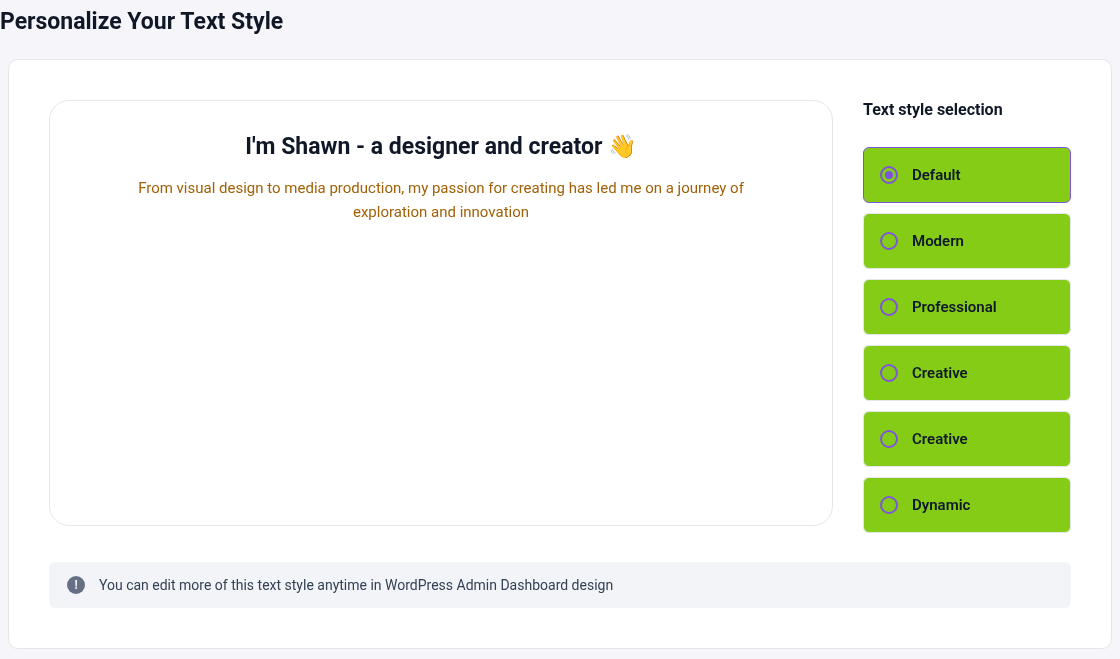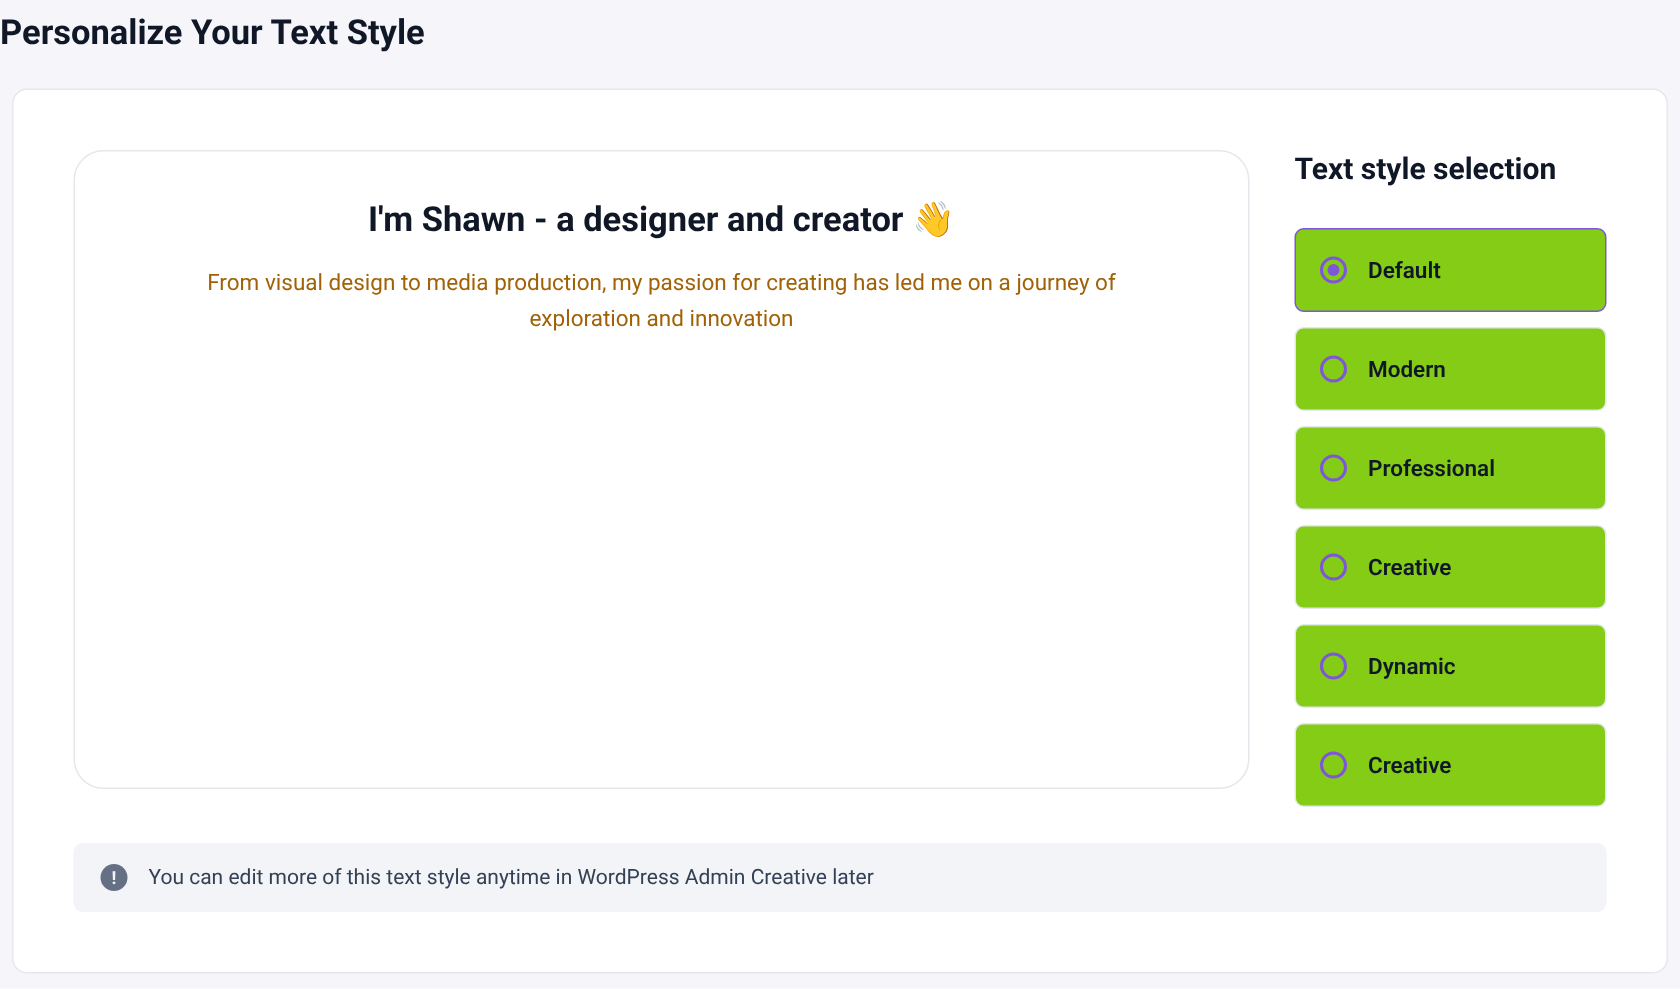--- a/index.html
+++ b/index.html
@@ -57,21 +57,21 @@
       font-size: 15px;
       color: #a16207;
       text-align: center;
       line-height: 1.6;
     }
     .selection-panel {
       width: 208px;
       flex-shrink: 0;
     }
     .selection-title {
-      font-size: 20px;
+      font-size: 16px;
       font-weight: 700;
       color: #101828;
       margin-bottom: 28px;
     }
     .style-option {
       display: flex;
       align-items: center;
       height: 56px;
       padding: 0 16px;
       border: 1px solid #e4e7ec;
@@ -173,30 +173,30 @@
         <span class="style-label">Professional</span>
       </div>
 
       <div class="style-option">
         <span class="radio-outer"></span>
         <span class="style-label">Creative</span>
       </div>
 
       <div class="style-option">
         <span class="radio-outer"></span>
+        <span class="style-label">Creative</span>
+      </div>
+
+      <div class="style-option">
+        <span class="radio-outer"></span>
         <span class="style-label">Dynamic</span>
-      </div>
-
-      <div class="style-option">
-        <span class="radio-outer"></span>
-        <span class="style-label">Creative</span>
       </div>
 
     </div>
 
   </div>
 
   <div class="footer-note">
     <span class="info-icon-circle">!</span>
-    <span class="footer-text">You can edit more of this text style anytime in WordPress Admin Creative later</span>
+    <span class="footer-text">You can edit more of this text style anytime in WordPress Admin Dashboard design</span>
   </div>
 
 </div>
 
 </body></html>

